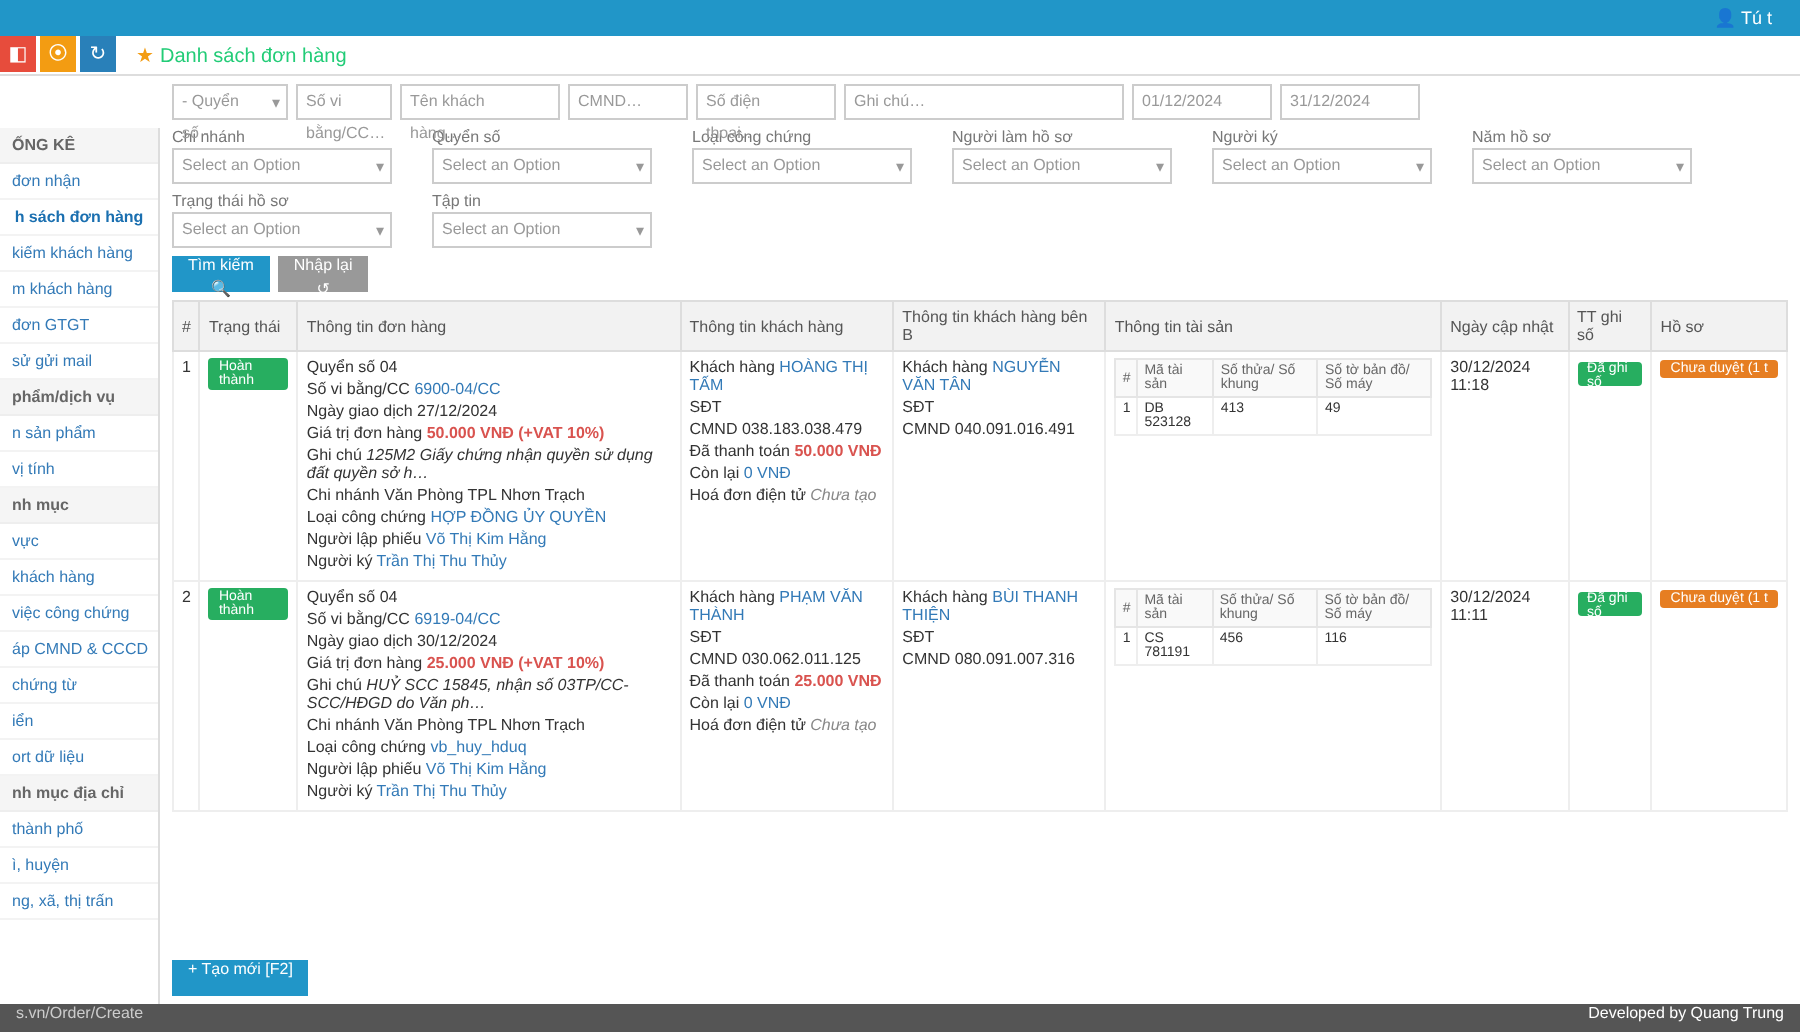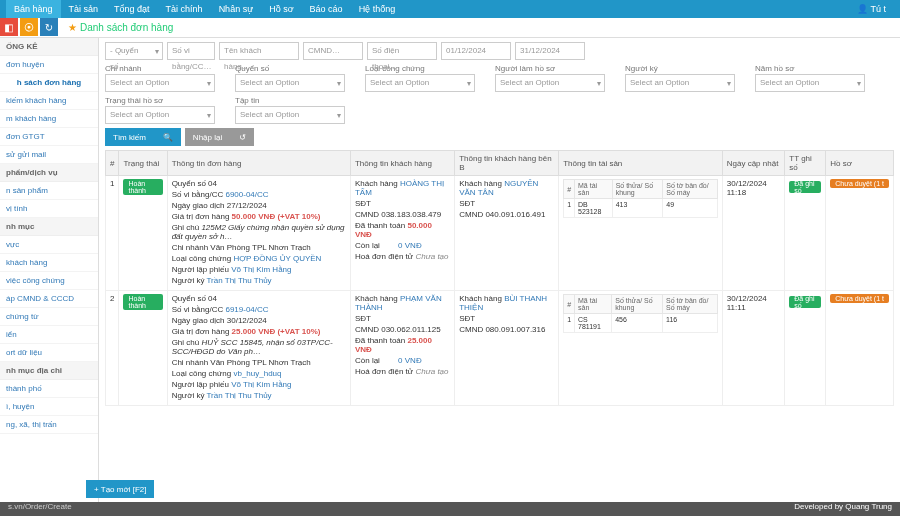--- a/index.html
+++ b/index.html
@@ -16,102 +16,92 @@
 .titlebar { display: flex; align-items: center; height: 20px; padding-left: 60px; border-bottom: 1px solid #ddd; }
 .titlebar .square { width: 18px; height: 18px; margin-right: 2px; display: flex; align-items: center; justify-content: center; color: #fff; font-size: 10px; }
 .sq-red { background: #e74c3c; }
 .sq-orange { background: #f39c12; }
 .sq-blue { background: #2980b9; }
 .titlebar .title { margin-left: 8px; color: #2c7; font-size: 10px; }
 .titlebar .title .star { color: #f39c12; margin-right: 3px; }
 
 
 .main { display: flex; height: calc(100% - 18px - 20px - 14px); }
-.sidebar { width: 99px; border-right: 1px solid #ddd; overflow: hidden; font-size: 8px; }
+.sidebar { width: 80px; border-right: 1px solid #ddd; overflow: hidden; font-size: 8px; margin-top: 26px; }
 .sidebar .hdr { background: #f5f5f5; color: #666; padding: 4px 6px; font-weight: bold; border-bottom: 1px solid #eee; }
 .sidebar .item { padding: 4px 6px; color: #337ab7; border-bottom: 1px solid #f3f3f3; white-space: nowrap; overflow: hidden; cursor: pointer; }
 .sidebar .item.active { color: #1a6fb0; font-weight: bold; text-align: center; }
 
 .content { flex: 1; overflow: auto; padding: 4px 6px 0 6px; }
 
 
 .filters { display: flex; flex-wrap: wrap; gap: 4px; margin-bottom: 4px; }
 .fbox { border: 1px solid #ccc; height: 18px; line-height: 16px; padding: 0 14px 0 4px; font-size: 8px; color: #999; background: #fff; position: relative; }
 .fbox.drop::after { content: '▾'; position: absolute; right: 3px; top: 1px; font-size: 8px; color: #999; }
 .fcol { display: flex; flex-direction: column; }
 .flabel { font-size: 8px; color: #777; margin-bottom: 1px; }
 
 .row2 { display: flex; gap: 20px; margin-bottom: 4px; }
 
 .btnrow { display: flex; gap: 4px; margin-bottom: 4px; }
-.btn { height: 18px; padding: 0 8px; border: none; font-size: 8px; color: #fff; cursor: pointer; display: inline-flex; align-items: center; gap: 17px; }
+.btn { height: 18px; padding: 0 8px; border: none; font-size: 8px; color: #fff; cursor: pointer; display: inline-flex; align-items: center; gap: 3px; flex-direction: column; }
 .btn-blue { background: #2196c8; }
 .btn-gray { background: #999; }
 .btn-green { background: #27ae60; }
 .btn.small { font-size: 7px; padding: 0 5px; height: 12px; border-radius: 2px; }
 .badge-green { background: #27ae60; color: #fff; padding: 1px 5px; font-size: 7px; border-radius: 2px; display: inline-block; }
 .badge-orange { background: #e67e22; color: #fff; padding: 1px 5px; font-size: 7px; border-radius: 2px; display: inline-block; white-space: nowrap; }
 
 
 .tbl { width: 100%; border-collapse: collapse; font-size: 8px; }
 .tbl th { background: #f2f2f2; border: 1px solid #ddd; padding: 3px 4px; text-align: left; color: #555; font-weight: normal; }
 .tbl td { border: 1px solid #eee; padding: 3px 4px; vertical-align: top; }
 .tbl td.num { width: 12px; text-align: center; }
 .link { color: #337ab7; cursor: pointer; }
 .red-txt { color: #d9534f; font-weight: bold; }
-.blue-txt { color: #337ab7; margin-left: 16px; }
+.blue-txt { color: #337ab7; }
 .italic { font-style: italic; }
 .gray-txt { color: #888; }
 .line { margin-bottom: 2px; }
 
 
 .asset-tbl { width: 100%; border-collapse: collapse; font-size: 7px; }
 .asset-tbl th { background: #f9f9f9; border: 1px solid #e5e5e5; padding: 2px 3px; font-weight: normal; color: #666; }
 .asset-tbl td { border: 1px solid #eee; padding: 2px 3px; }
 
 
 .footer { position: absolute; bottom: 0; left: 0; right: 0; height: 14px; background: #555; color: #fff; font-size: 8px; display: flex; align-items: flex-start; padding: 0 8px; }
 .footer .furl { color: #ccc; }
 .footer .fsp { flex: 1; }
 
 .addnew { position: absolute; bottom: 18px; left: 86px; }
 </style>
 </head>
 <body>
 
 <div class="topnav">
-  <div id="navtabs" style="display: flex;">
-      <div class="tab active">Bán hàng</div>
-      <div class="tab">Tài sản</div>
-      <div class="tab">Tổng đạt</div>
-      <div class="tab">Tài chính</div>
-      <div class="tab">Nhân sự</div>
-      <div class="tab">Hồ sơ</div>
-      <div class="tab">Báo cáo</div>
-      <div class="tab">Hệ thống</div>
-    </div>
   <div class="spacer"></div>
   <div class="user">👤 <span>Tú t</span></div>
 </div>
 
 <div class="titlebar" style="position:relative;">
   <div style="position:absolute;left:0;top:0;display:flex;">
     <div class="square sq-red">◧</div>
     <div class="square sq-orange">⦿</div>
     <div class="square sq-blue">↻</div>
   </div>
   <div class="title"><span class="star">★</span><span>Danh sách đơn hàng</span></div>
 </div>
 
 <div class="main">
 
   <div class="sidebar">
     <div class="hdr">ỐNG KÊ</div>
     <div id="side-groups">
-        <div class="item">đơn huyện</div>
+        <div class="item">đơn nhận</div>
         <div class="item active">h sách đơn hàng</div>
         <div class="item">kiếm khách hàng</div>
         <div class="item">m khách hàng</div>
         <div class="item">đơn GTGT</div>
         <div class="item">sử gửi mail</div>
         <div class="hdr">phẩm/dịch vụ</div>
         <div class="item">n sản phẩm</div>
         <div class="item">vị tính</div>
         <div class="hdr">nh mục</div>
         <div class="item">vực</div>
@@ -128,20 +118,21 @@
       </div>
   </div>
 
   <div class="content">
     <div class="filters" id="filters-top">
         <div class="fbox drop" style="width: 58px;">- Quyển số -</div>
         <div class="fbox" style="width: 48px;">Số vi bằng/CC…</div>
         <div class="fbox" style="width: 80px;">Tên khách hàng…</div>
         <div class="fbox" style="width: 60px;">CMND…</div>
         <div class="fbox" style="width: 70px;">Số điện thoại…</div>
+        <div class="fbox" style="width: 140px;">Ghi chú…</div>
         <div class="fbox" style="width: 70px;">01/12/2024</div>
         <div class="fbox" style="width: 70px;">31/12/2024</div>
       </div>
     <div class="row2" id="filters-row2">
         <div class="fcol">
           <div class="flabel">Chi nhánh</div>
           <div class="fbox drop" style="width: 110px;">Select an Option</div>
         </div>
         <div class="fcol">
           <div class="flabel">Quyển số</div>

